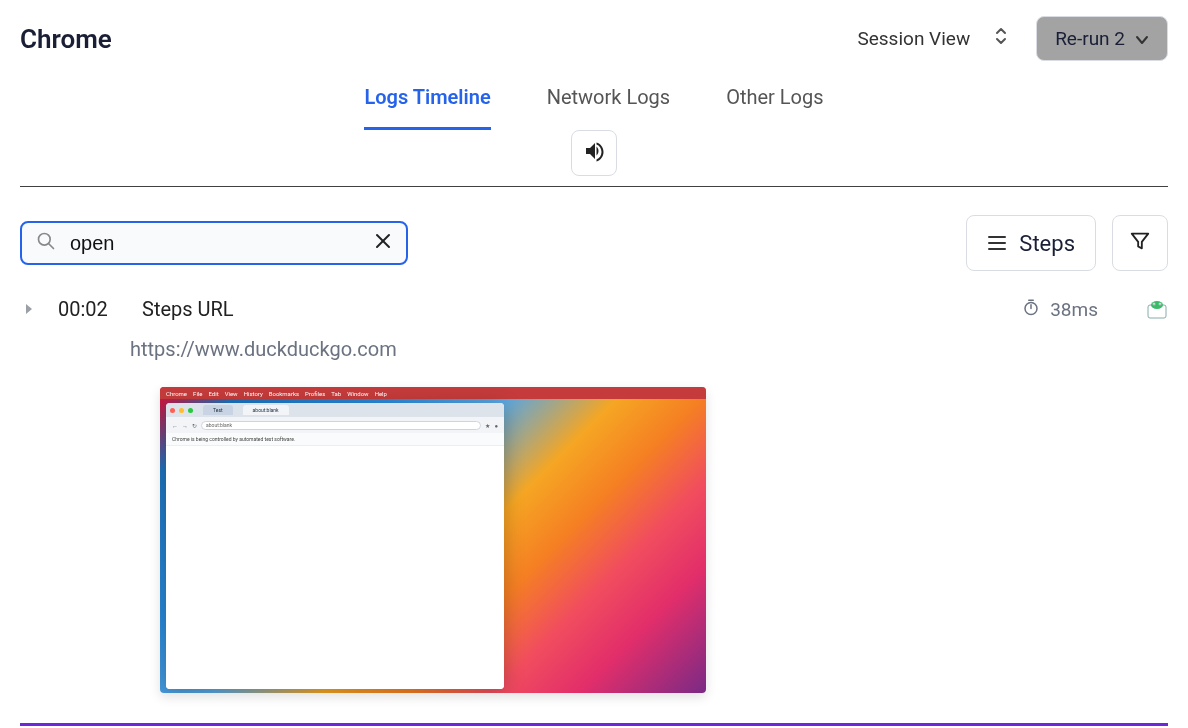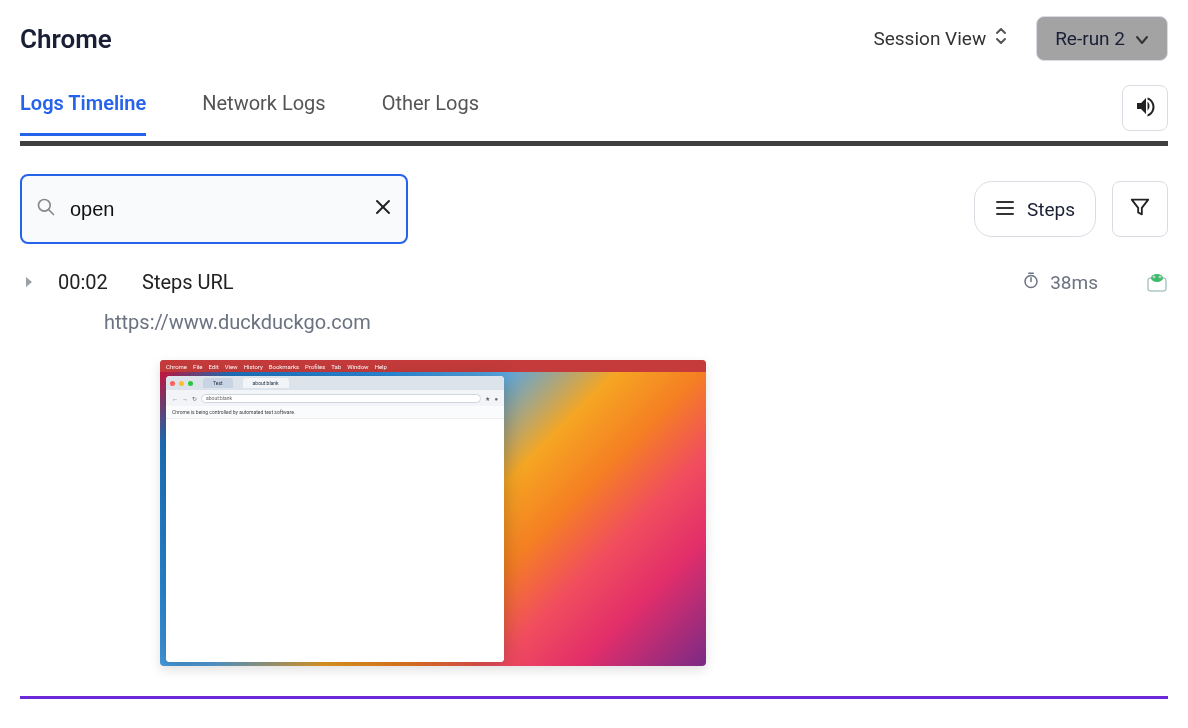--- a/index.html
+++ b/index.html
@@ -27,21 +27,21 @@
     color: #1a1f36;
   }
   .header-right {
     display: flex;
     align-items: center;
     gap: 28px;
   }
   .session-view {
     display: flex;
     align-items: center;
-    gap: 8px;
+    gap: 24px;
     font-size: 19px;
     color: #333;
     cursor: pointer;
   }
   .session-view svg { }
   .dropdown-btn {
     display: flex;
     align-items: center;
     gap: 10px;
     border: 1px solid #d9dde3;
@@ -50,21 +50,22 @@
     font-size: 19px;
     background: #a3a3a3;
     cursor: pointer;
   }
 
   
   .tabs-row {
     display: flex;
     align-items: center;
     justify-content: space-between;
-    border-bottom: 5px solid #404040;
+    border-bottom: 1px solid #404040;
+    flex-direction: column;
   }
   .tabs {
     display: flex;
     gap: 56px;
   }
   .tab {
     font-size: 20px;
     color: #555;
     padding-bottom: 18px;
     cursor: pointer;
@@ -94,21 +95,21 @@
     align-items: center;
     justify-content: space-between;
     margin-top: 28px;
   }
   .search-box {
     display: flex;
     align-items: center;
     border: 2px solid #2563eb;
     border-radius: 8px;
     width: 388px;
-    height: 70px;
+    height: 44px;
     padding: 0 14px;
     background: #f8fafc;
     gap: 12px;
   }
   .search-box input {
     flex: 1;
     border: none;
     outline: none;
     background: transparent;
     font-size: 20px;
@@ -117,24 +118,24 @@
   .search-clear { cursor: pointer; }
   .controls-right {
     display: flex;
     gap: 16px;
   }
   .steps-btn {
     display: flex;
     align-items: center;
     gap: 12px;
     border: 1px solid #d9dde3;
-    border-radius: 18px;
+    border-radius: 8px;
     padding: 0 20px;
     height: 56px;
-    font-size: 19px;
+    font-size: 22px;
     background: #fff;
     cursor: pointer;
   }
   .filter-btn {
     border: 1px solid #d9dde3;
     border-radius: 8px;
     width: 56px;
     height: 56px;
     display: flex;
     align-items: center;
@@ -163,21 +164,21 @@
     gap: 10px;
     color: #6b7280;
     font-size: 19px;
   }
   .browser-glyph {
     width: 22px; height: 22px;
     display:flex; align-items:center; justify-content:center;
     margin-left: 28px;
   }
   .log-url {
-    margin-left: 84px;
+    margin-left: 110px;
     margin-top: 16px;
     font-size: 20px;
     color: #6b7280;
   }
   .screenshot-wrap {
     margin-left: 140px;
     margin-top: 26px;
   }
   .screenshot {
     width: 546px;

